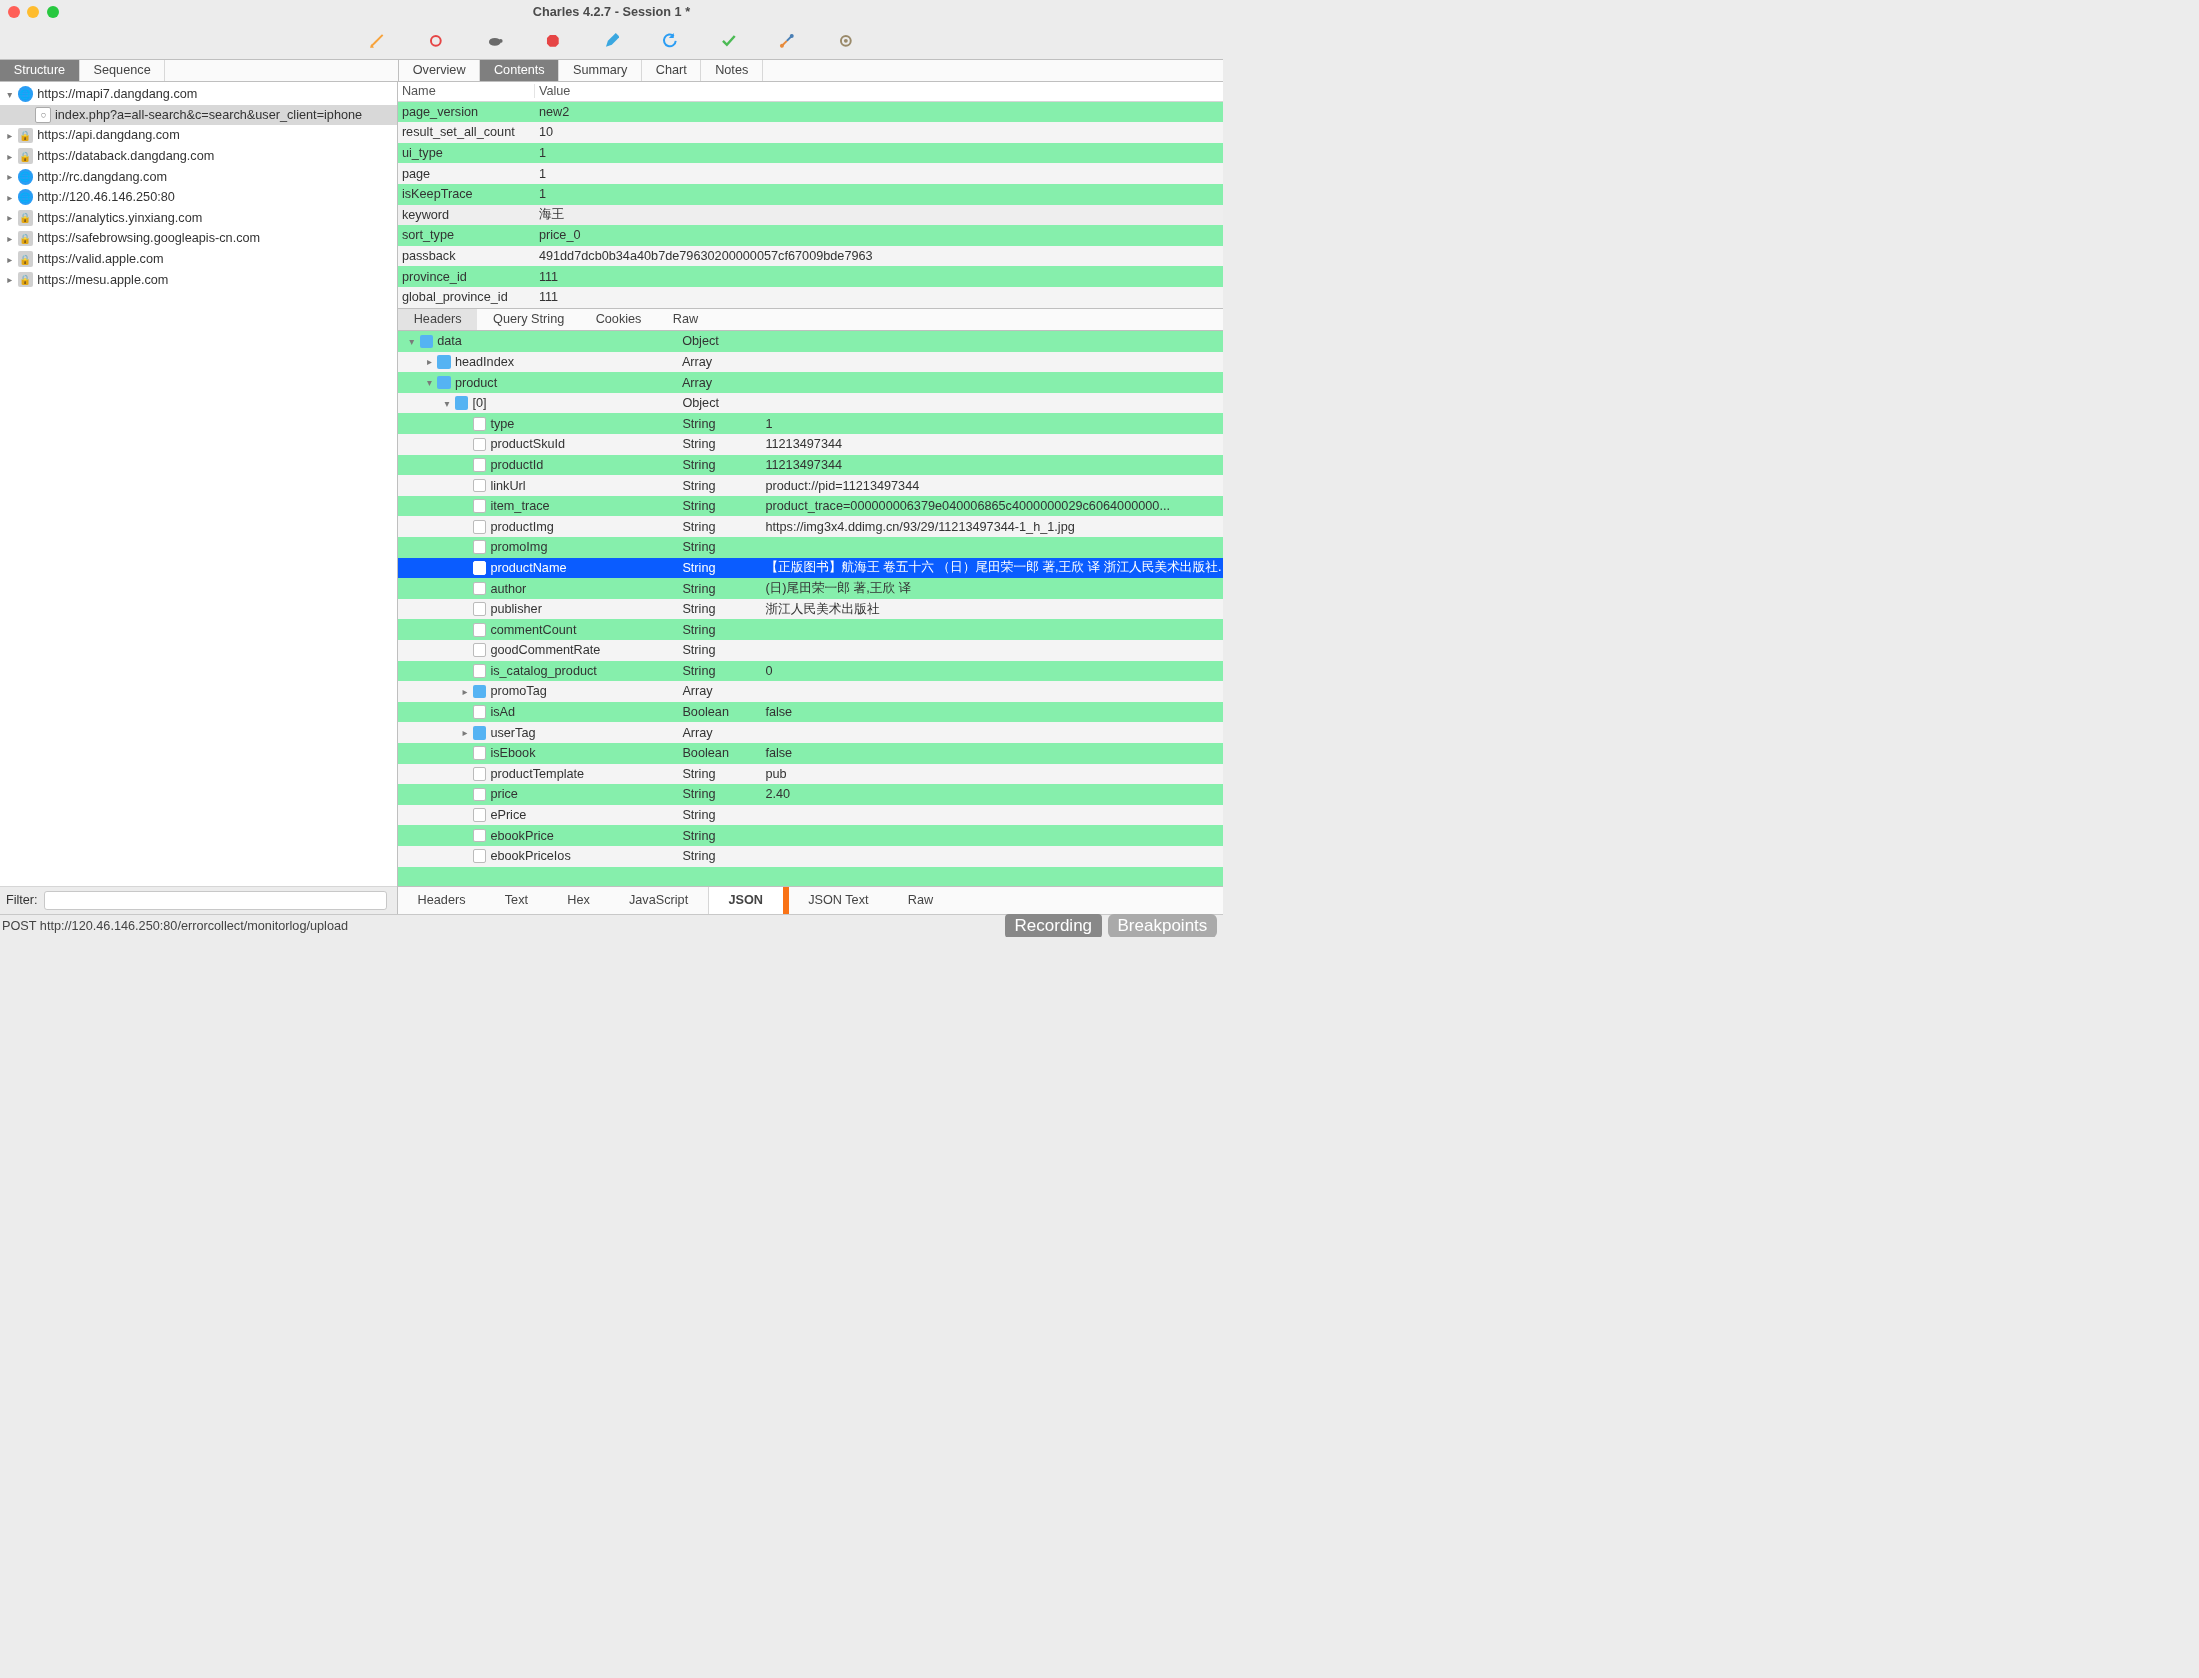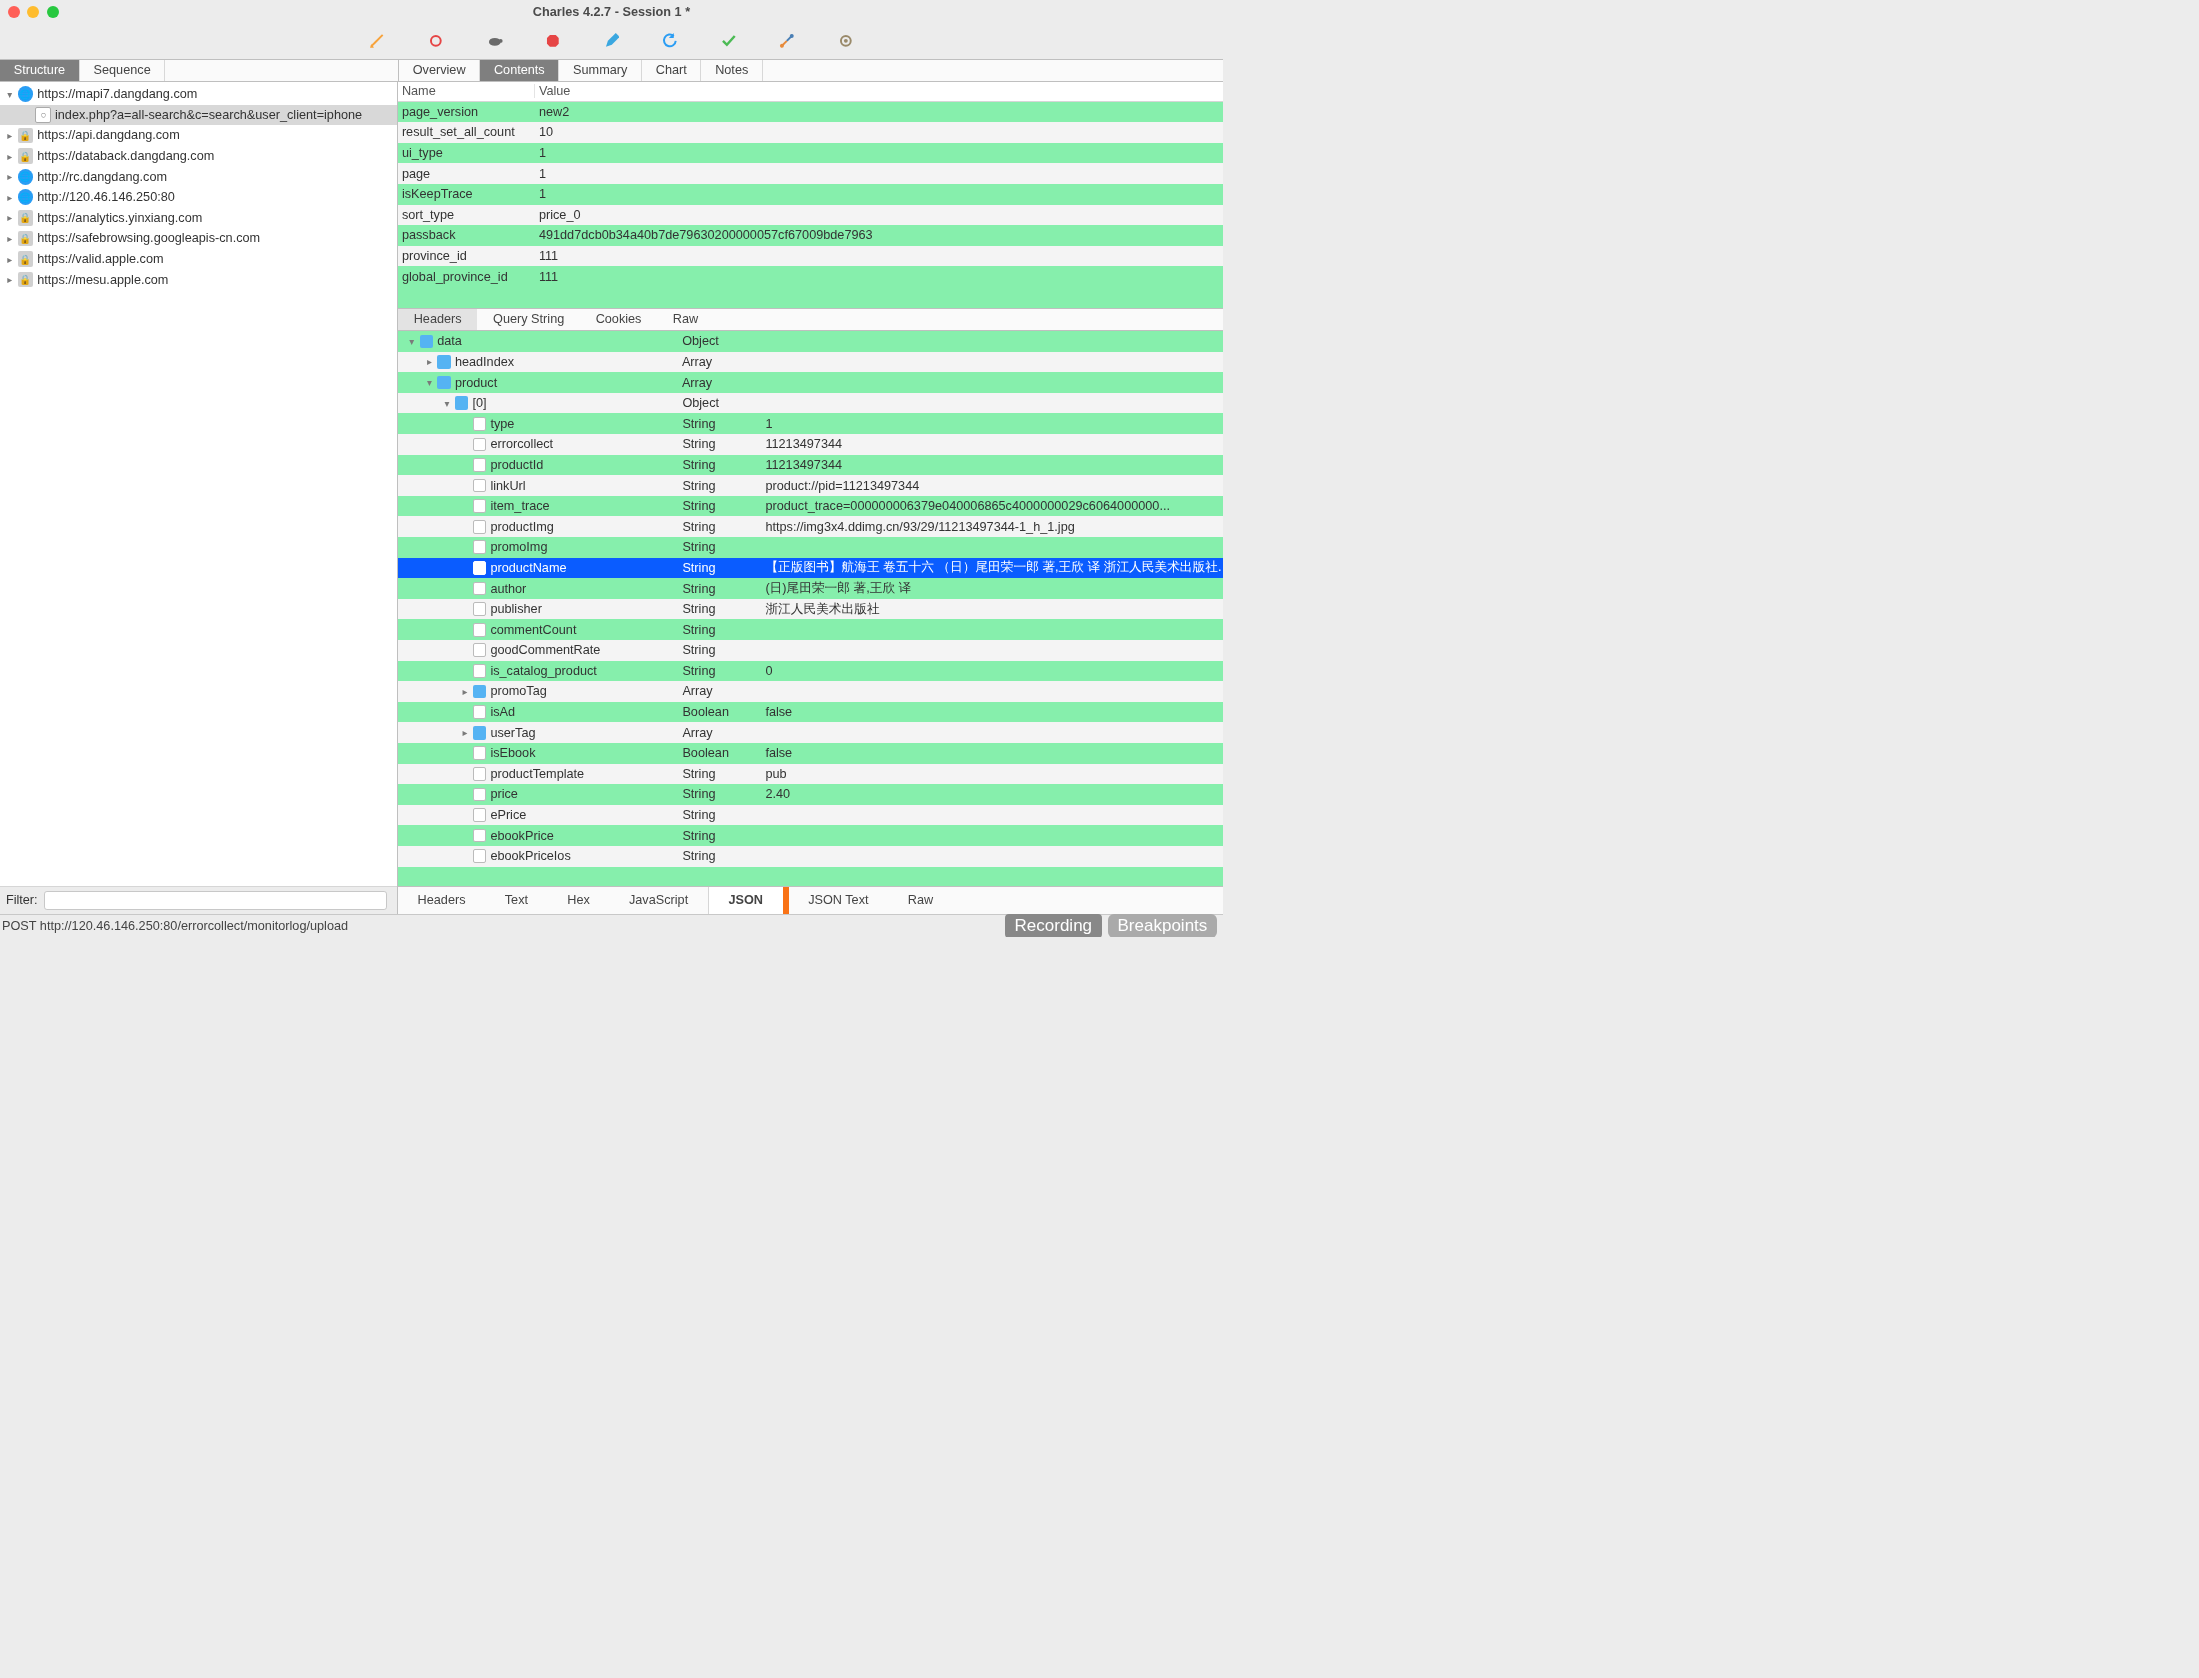--- a/index.html
+++ b/index.html
@@ -256,20 +256,24 @@
           <div class="kv-value">1</div>
         </div>
         <div class="kv-row">
           <div class="kv-name">page</div>
           <div class="kv-value">1</div>
         </div>
         <div class="kv-row">
           <div class="kv-name">isKeepTrace</div>
           <div class="kv-value">1</div>
         </div>
+        <div class="kv-row highlighted">
+          <div class="kv-name">keyword</div>
+          <div class="kv-value">海王</div>
+        </div>
         <div class="kv-row">
           <div class="kv-name">sort_type</div>
           <div class="kv-value">price_0</div>
         </div>
         <div class="kv-row">
           <div class="kv-name">passback</div>
           <div class="kv-value">491dd7dcb0b34a40b7de79630200000057cf67009bde7963</div>
         </div>
         <div class="kv-row">
           <div class="kv-name">province_id</div>
@@ -326,21 +330,21 @@
           <span class="json-disclosure"></span>
           <span class="json-icon file-icon"></span>
           <span class="json-name" style="width: 192px;">type</span>
           <span class="json-type">String</span>
           <span class="json-value">1</span>
         </div>
         <div class="json-row">
           <span style="display: inline-block; width: 61px;"></span>
           <span class="json-disclosure"></span>
           <span class="json-icon file-icon"></span>
-          <span class="json-name" style="width: 192px;">errorcollect</span>
+          <span class="json-name" style="width: 192px;">productSkuId</span>
           <span class="json-type">String</span>
           <span class="json-value">11213497344</span>
         </div>
         <div class="json-row">
           <span style="display: inline-block; width: 61px;"></span>
           <span class="json-disclosure"></span>
           <span class="json-icon file-icon"></span>
           <span class="json-name" style="width: 192px;">productId</span>
           <span class="json-type">String</span>
           <span class="json-value">11213497344</span>

